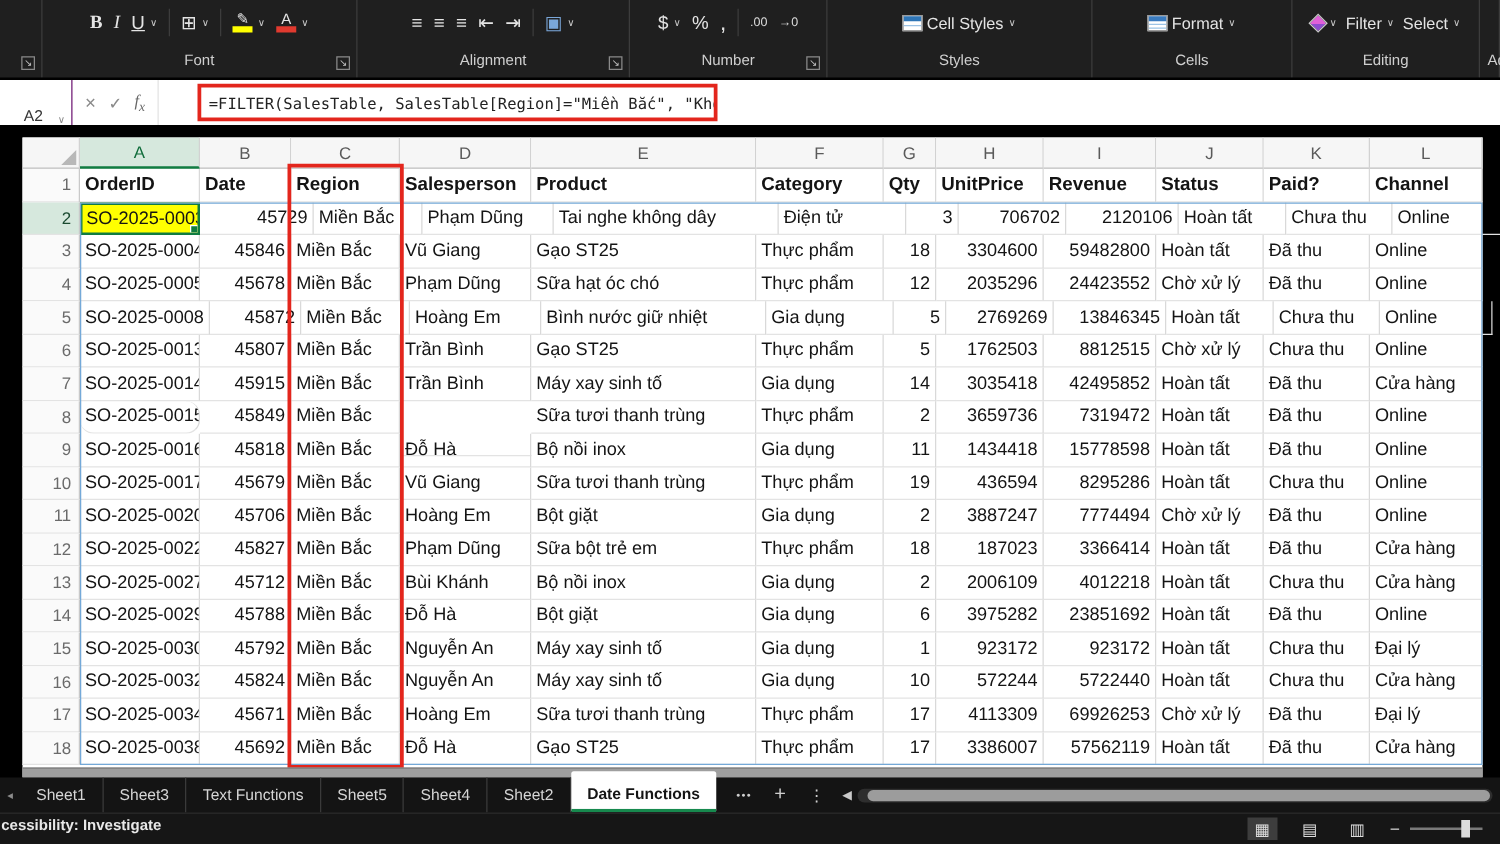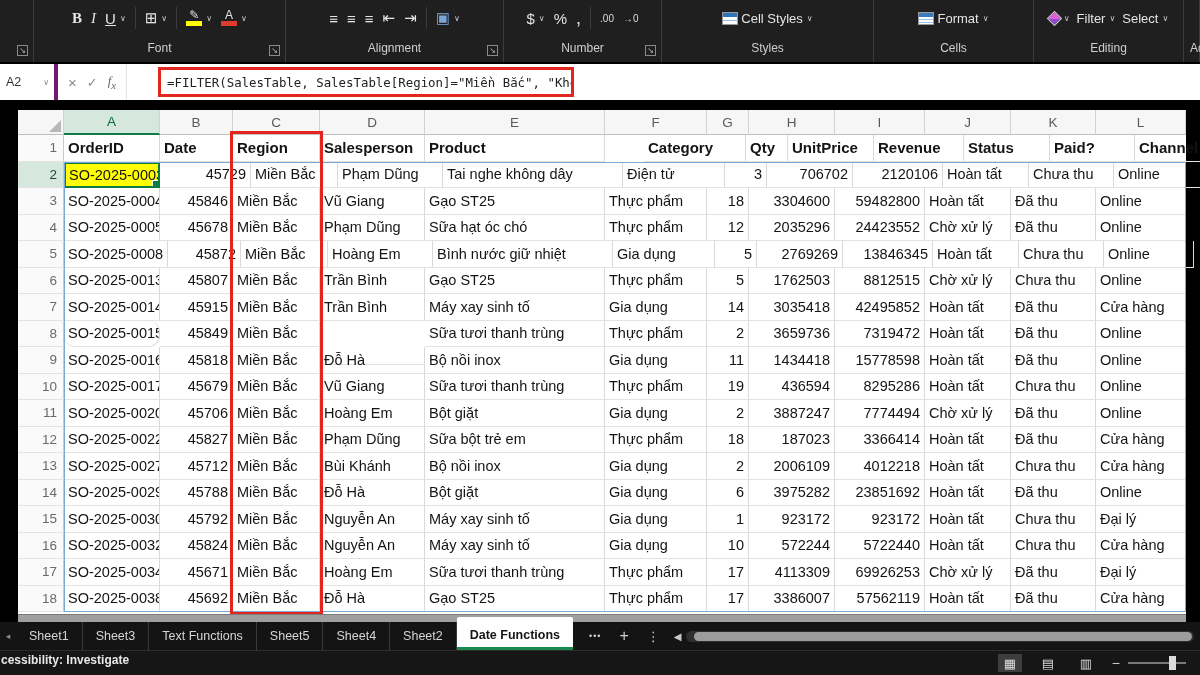--- a/index.html
+++ b/index.html
@@ -24,21 +24,21 @@
 .tiny{font-size:10px;color:#dcdcdc;letter-spacing:0}
 .mini-box{width:16px;height:13px;border:1px solid #9a9a9a;background:#fff;position:relative}
 .mini-box .strip{position:absolute;left:0;top:0;right:0;height:4px;background:#2e75b6}
 .mini-box .rowln{position:absolute;left:0;right:0;height:1px;background:#9cc3e5}
 .diamond{width:11px;height:11px;background:linear-gradient(135deg,#e060d8 0 55%,#8e4bd0 55% 100%);transform:rotate(45deg);border:1px solid #c8c8c8}
 .adcut{position:relative;flex:1 1 auto}
 .adcut .grp-label{text-align:left;padding-left:6px}
 
 
 .fbar{position:absolute;left:0;top:64px;width:1200px;height:36px;background:#ffffff;display:flex;align-items:center}
-.namebox{width:58px;height:100%;display:flex;align-items:center;padding-left:6px;border-right:4px solid #701a75;font-size:12.5px;color:#333;position:relative}
+.namebox{width:58px;height:100%;display:flex;align-items:flex-end;padding-left:19px;border-right:1px solid #701a75;font-size:12.5px;color:#333;position:relative}
 .namebox .chev2{position:absolute;right:5px;font-size:8px;color:#888}
 .fxicons{display:flex;align-items:center;gap:10px;padding:0 10px;color:#8a8a8a;font-size:13px;border-right:1px solid #e4e4e4;height:100%}
 .fxicons .fx{font-style:italic;font-family:"Liberation Serif",serif;color:#666}
 .formula-box{position:absolute;left:158px;top:3px;width:416px;height:30px;border:3px solid #e3261d;background:#fff;display:flex;align-items:center;padding:0 6px;font-family:"DejaVu Sans Mono",monospace;font-size:12.4px;color:#222;white-space:nowrap;overflow:hidden}
 
 
 .sheet{position:absolute;left:18px;top:110px;width:1168px;height:512px;background:#fff}
 .grid-row{display:flex}
 .cell{flex:0 0 auto;border-right:1px solid #d9d9d9;border-bottom:1px solid #e3e3e3;overflow:hidden;white-space:nowrap;display:flex;align-items:center;padding:0 4px;font-size:14.5px;color:#141414}
 .letters .cell{background:#f6f6f6;justify-content:center;color:#5a5a5a;font-size:13.5px;border-bottom:1px solid #bfbfbf;border-right:1px solid #d2d2d2}
@@ -232,21 +232,21 @@
           <div class="cell colhead" style="width: 85px;">K</div>
           <div class="cell colhead" style="width: 90px;">L</div>
         </div>
         <div class="grid-row r1" style="height: 26.5px;">
           <div class="cell rownum" style="width: 46px;">1</div>
           <div class="cell hcell" style="width: 96px;">OrderID</div>
           <div class="cell hcell" style="width: 73px;">Date</div>
           <div class="cell hcell" style="width: 87px;">Region</div>
           <div class="cell hcell" style="width: 105px;">Salesperson</div>
           <div class="cell hcell" style="width: 180px;">Product</div>
-          <div class="cell hcell" style="width: 102px; margin-left: 39px;">Category</div>
+          <div class="cell hcell" style="width: 102px;">Category</div>
           <div class="cell hcell" style="width: 42px;">Qty</div>
           <div class="cell hcell" style="width: 86px;">UnitPrice</div>
           <div class="cell hcell" style="width: 90px;">Revenue</div>
           <div class="cell hcell" style="width: 86px;">Status</div>
           <div class="cell hcell" style="width: 85px;">Paid?</div>
           <div class="cell hcell" style="width: 90px;">Channel</div>
         </div>
         <div class="grid-row data" style="height: 26.5px;">
           <div class="cell rownum rownum-selected" style="width: 46px;">2</div>
           <div class="cell dcell selected-cell" style="width: 96px;">SO-2025-0003</div>

